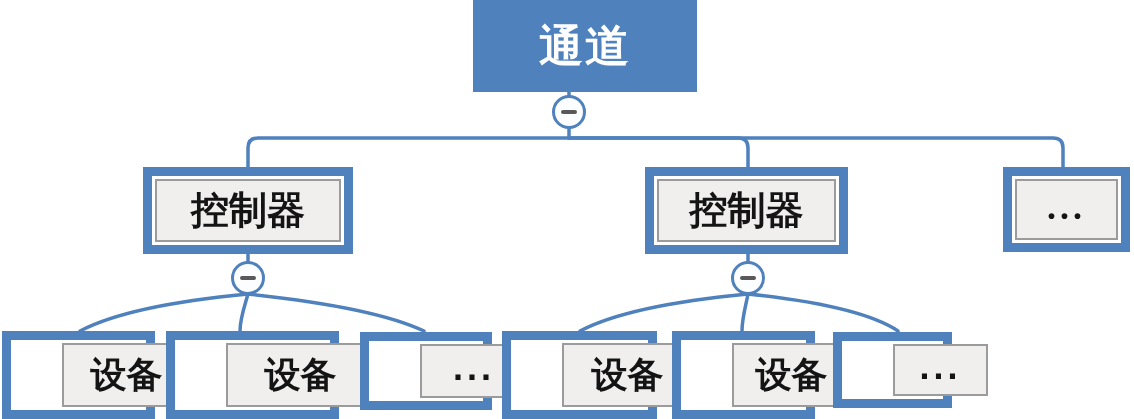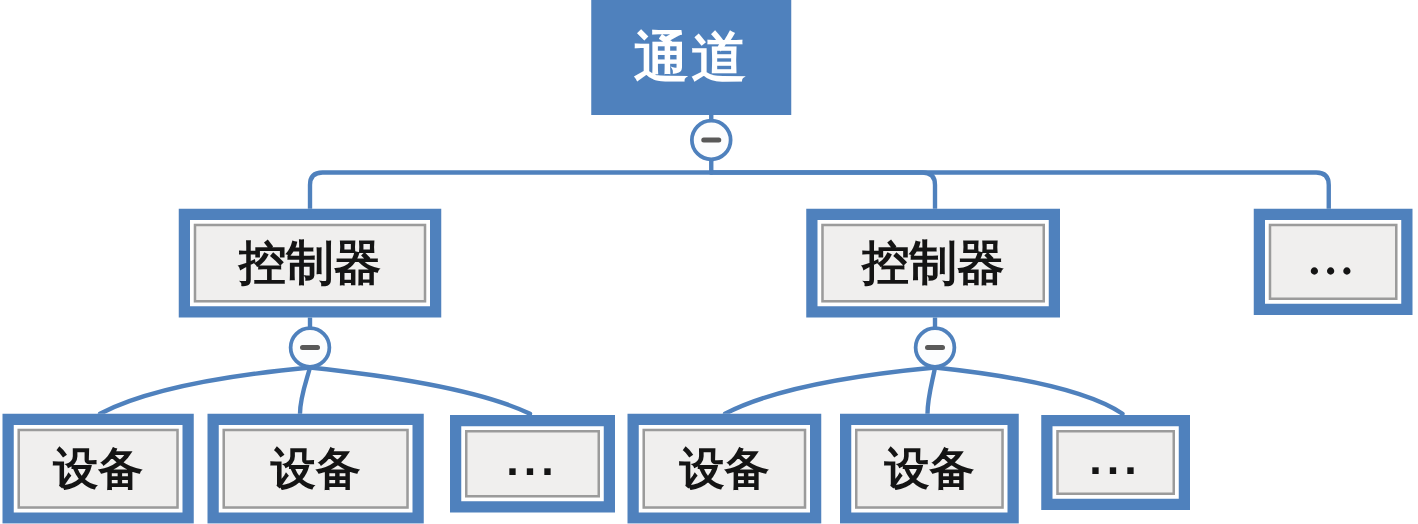--- a/index.html
+++ b/index.html
@@ -28,21 +28,21 @@
     position:absolute;z-index:2;background:#ffffff;
     border:9px solid var(--blue);padding:3px;box-sizing:border-box;
   }
   .frame-inner{
     width:100%;height:100%;box-sizing:border-box;
     background:var(--inner-fill);border:2px solid var(--inner-border);
     display:flex;align-items:center;justify-content:center;
     color:var(--child-text);font-weight:700;
   }
   .lvl2 .frame-inner{font-size:38px;font-family:Liberation Serif, serif;}
-  .lvl3 .frame-inner{font-size:36px;}
+  .lvl3 .frame-inner{font-size:36px;margin-left:48px;}
   .dots .frame-inner{font-size:36px;letter-spacing:4px;padding-bottom:6px;}
 
   .toggle{
     position:absolute;z-index:3;width:34px;height:34px;border-radius:50%;
     background:var(--circle-fill);border:3px solid var(--blue);box-sizing:border-box;
     display:flex;align-items:center;justify-content:center;cursor:pointer;
   }
   .minus-bar{width:16px;height:4.5px;background:var(--minus);border-radius:2px;}
 </style>
 </head>
@@ -59,21 +59,21 @@
     <path class="wire" d="M248 254 L248 262"></path>
     <path class="wire" d="M748 254 L748 262"></path>
     <path class="wire" d="M248 294 C195 299 122 309 80 331"></path>
     <path class="wire" d="M248 294 C245 305 240 318 240 331"></path>
     <path class="wire" d="M248 294 C305 300 382 311 424 331"></path>
     <path class="wire" d="M748 294 C695 299 622 309 580 331"></path>
     <path class="wire" d="M748 294 C746 305 742 318 742 331"></path>
     <path class="wire" d="M748 294 C805 300 868 311 898 331"></path>
   </svg>
 
-  <div class="root-node" style="left:473px;top:0;width:160px;height:92px;">通道</div>
+  <div class="root-node" style="left:473px;top:0;width:224px;height:92px;">通道</div>
 
   <div class="toggle" style="left:552px;top:95px;">
     <span class="minus-bar"></span>
   </div>
   <div class="toggle" style="left:231px;top:261px;">
     <span class="minus-bar"></span>
   </div>
   <div class="toggle" style="left:731px;top:261px;">
     <span class="minus-bar"></span>
   </div>

